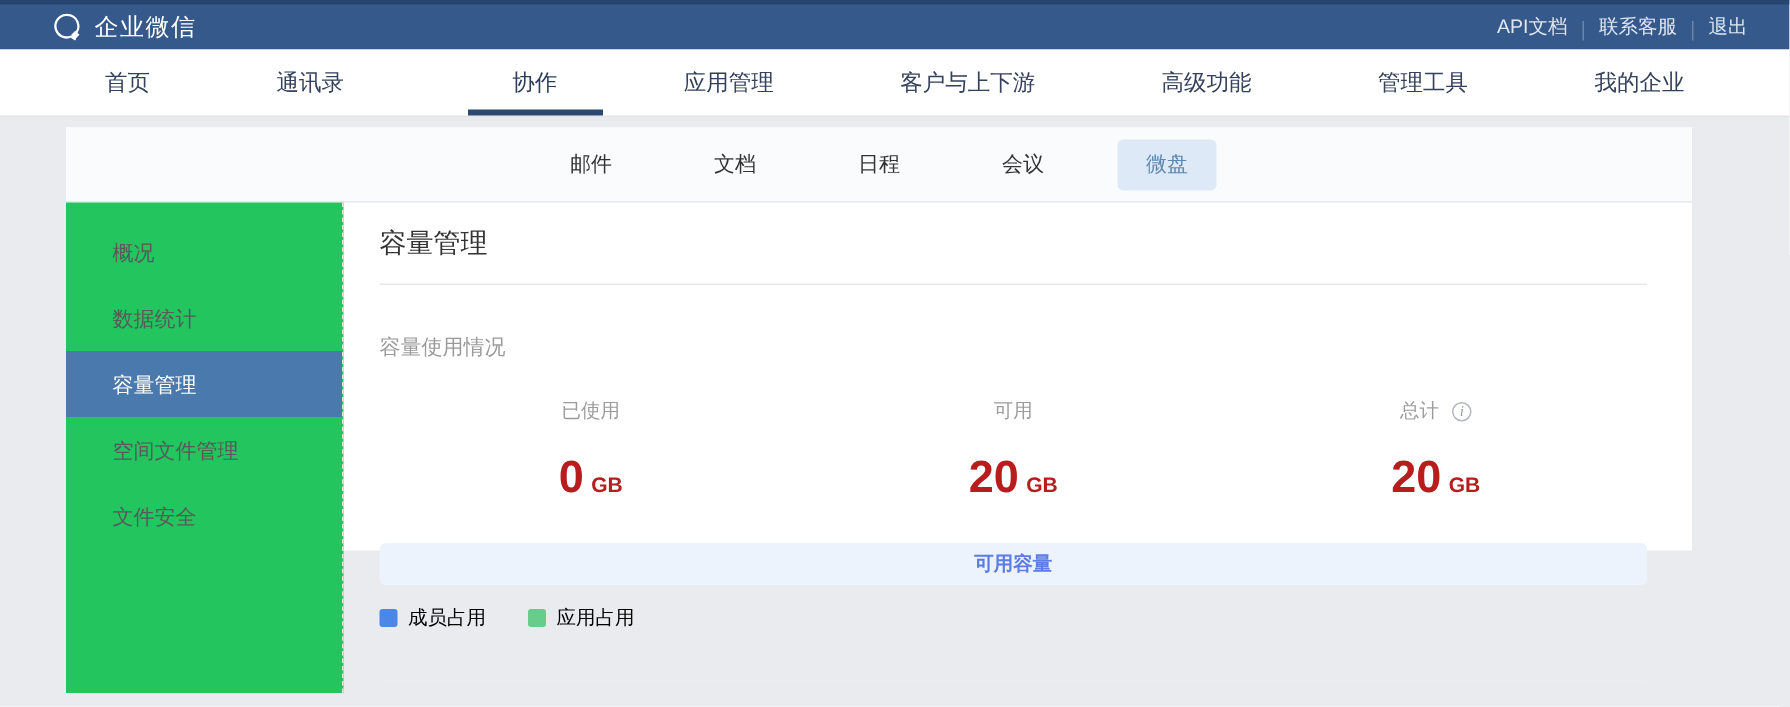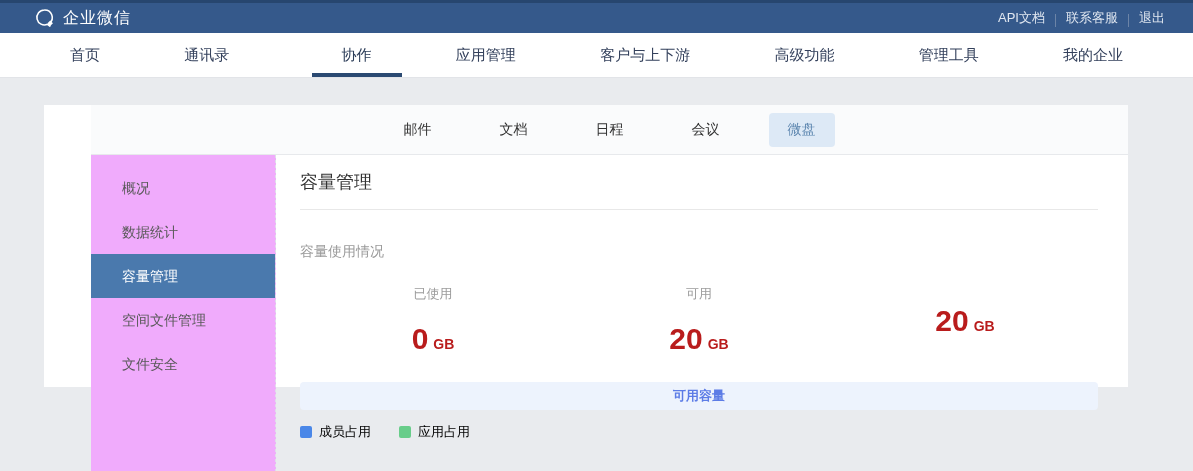--- a/index.html
+++ b/index.html
@@ -19,31 +19,31 @@
   
   .navbar { height:45px; background:#fff; border-bottom:1px solid #e2e4e8;
             display:flex; align-items:stretch; justify-content:space-between; padding:0 62px; }
   .nav-item { display:flex; align-items:center; font-size:15px; color:#34415c;
               position:relative; cursor:pointer; padding:0 8px; }
   .nav-item.active { color:#2b3c58;margin-left:28px; }
   .nav-item.active::after { content:""; position:absolute; left:50%; transform:translateX(-50%);
               bottom:0; width:90px; height:4px; background:#2b4a72; }
 
   
-  .card { position:absolute; left:44px; top:105px; width:1084px; height:282px; background:#fff;padding-left:47px; }
+  .card { position:absolute; left:44px; top:85px; width:1084px; height:282px; background:#fff; }
 
   .subtabs { height:50px; background:#fafbfc; border-bottom:1px solid #e7e9ec;
              display:flex; align-items:center; justify-content:center; gap:30px; }
   .subtab { font-size:14px; color:#333; padding:8px 19px; border-radius:4px; cursor:pointer; }
   .subtab.active { background:#dde9f6; color:#5e87b0; }
 
   .card-body { display:flex; height:327px; }
 
   
-  .sidebar { width:185px; background:#f0abfc; border-right:1px dashed #dfe2e7; padding-top:11px; }
+  .sidebar { width:185px; background:#22c55e; border-right:1px dashed #dfe2e7; padding-top:11px; }
   .side-item { height:44px; line-height:44px; padding-left:31px; font-size:14px; color:#595959; cursor:pointer; }
   .side-item.active { background:#4a79ad; color:#fff; }
 
   
   .main { flex:1; padding:16px 30px 0 24px; }
   .page-title { font-size:18px; font-weight:400; color:#333; line-height:22px; }
   .title-divider { height:1px; background:#e8e8e8; margin-top:16px; }
   .section-label { font-size:14px; color:#9a9a9a; margin-top:33px; }
 
   .stats { display:flex; margin-top:24px; }
@@ -133,20 +133,24 @@
             <span class="stat-value">0</span><span class="stat-unit">GB</span>
           </div>
         </div>
         <div class="stat">
           <div class="stat-label">可用</div>
           <div class="stat-value-row">
             <span class="stat-value">20</span><span class="stat-unit">GB</span>
           </div>
         </div>
         <div class="stat">
+          <div class="stat-label">
+            <span>总计</span>
+            <span class="info-icon">i</span>
+          </div>
           <div class="stat-value-row">
             <span class="stat-value">20</span><span class="stat-unit">GB</span>
           </div>
         </div>
       </div>
 
       <div class="capacity-bar">
         <span class="capacity-bar-label">可用容量</span>
       </div>
 

